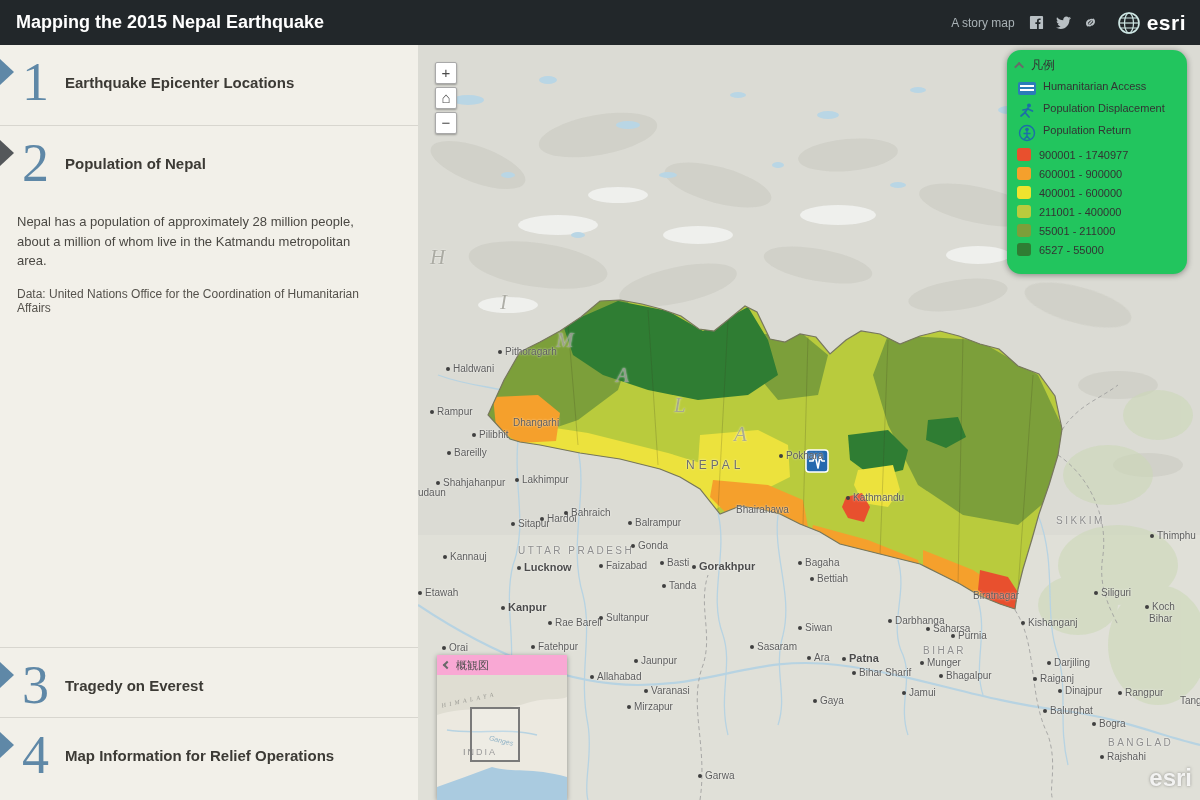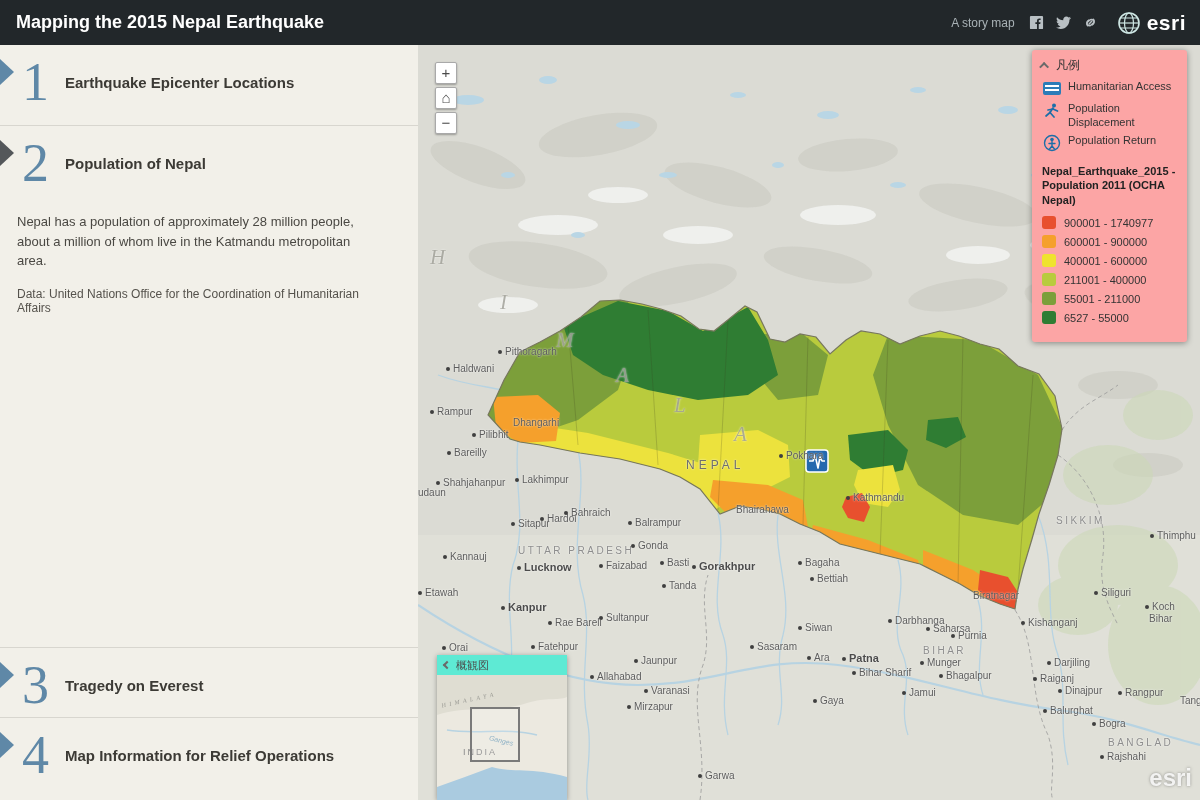--- a/index.html
+++ b/index.html
@@ -53,37 +53,37 @@
   .mlabel.mtn { font-family:"Liberation Serif", serif; font-style:italic; font-size:21px;
                 color:#a3a39b; letter-spacing:2px; opacity:.85; }
 
   
   .zoomctl { position:absolute; left:17px; top:17px; display:flex; flex-direction:column; gap:3px; z-index:10; }
   .zbtn { width:22px; height:22px; background:#fff; border:1px solid #a9a9a9; border-radius:2px;
           color:#4a4a4a; font-size:15px; line-height:20px; text-align:center; cursor:pointer;
           box-shadow:0 1px 2px rgba(0,0,0,.3); }
 
   
-  .legend { position:absolute; top:5px; right:13px; width:155px; background:#fca5a5;
-            border-radius:3px; box-shadow:0 1px 6px rgba(0,0,0,.4); padding:7px 10px 12px 10px; z-index:10; }
+  .legend { position:absolute; top:5px; right:13px; width:180px; background:#22c55e;
+            border-radius:14px; box-shadow:0 1px 6px rgba(0,0,0,.4); padding:7px 10px 12px 10px; z-index:10; }
   .legend-head { display:flex; align-items:center; gap:7px; font-size:12px; color:#333; margin-bottom:6px; }
   .chev-up { width:7px; height:7px; border-left:2px solid #6a6a6a; border-top:2px solid #6a6a6a;
              transform:rotate(45deg) translateY(2px); cursor:pointer; }
   .lg-point { display:flex; align-items:flex-start; gap:6px; margin:4px 0; }
   .lg-point svg { flex:0 0 auto; }
   .lg-point-label { font-size:11px; color:#333; line-height:1.25; }
   .layer-title { font-size:11px; font-weight:bold; color:#222; line-height:1.35; margin:12px 0 8px 0; }
   .lg-class { display:flex; align-items:center; gap:8px; margin:6px 0; }
   .swatch { width:14px; height:13px; border-radius:3px; flex:0 0 auto; }
   .lg-class-label { font-size:11px; color:#333; }
 
   
   .overview { position:absolute; left:19px; bottom:0; width:130px; height:145px; z-index:10;
               box-shadow:0 1px 5px rgba(0,0,0,.35); background:#fff; }
-  .ov-head { height:20px; background:#5eead4; display:flex; align-items:center; gap:6px;
+  .ov-head { height:20px; background:#f9a8d4; display:flex; align-items:center; gap:6px;
              padding:0 7px; font-size:11px; color:#4d4d4d; }
   .chev-left { width:6px; height:6px; border-left:2px solid #6a6a6a; border-bottom:2px solid #6a6a6a;
                transform:rotate(45deg); cursor:pointer; }
   .ov-body { position:relative; width:130px; height:125px; background:#ebe9e1; overflow:hidden; cursor:pointer; }
   .ov-extent { position:absolute; left:33px; top:32px; width:50px; height:55px;
                border:2px solid #7a7a7a; background:rgba(255,255,255,.15); cursor:move; }
   .ov-india { position:absolute; left:26px; top:72px; font-size:9px; letter-spacing:2px; color:#8a8a8a; }
   .ov-him { position:absolute; left:4px; top:22px; font-size:6px; letter-spacing:1px; color:#9a9a94;
             transform:rotate(-12deg); font-family:"Liberation Serif", serif; font-style:italic; }
   .ov-river { position:absolute; left:52px; top:62px; font-size:7px; color:#7ea7bd;
@@ -404,21 +404,20 @@
 
         <div class="lg-point">
           <svg width="20" height="18" viewBox="0 0 20 18">
             <circle cx="10" cy="9" r="7.5" fill="none" stroke="#1c6ea8" stroke-width="1.4"></circle>
             <circle cx="10" cy="5.5" r="1.8" fill="#1c6ea8"></circle>
             <path d="M10,7.5 L10,12 M10,12 L7.5,15 M10,12 L12.5,15 M7,9.5 L13,9.5" stroke="#1c6ea8" stroke-width="1.4" stroke-linecap="round" fill="none"></path>
           </svg>
           <span class="lg-point-label">Population Return</span>
         </div>
 
-        <div class="layer-title">Nepal_Earthquake_2015 - Population 2011 (OCHA Nepal)</div>
 
         <div class="lg-class">
           <span class="swatch" style="background: rgb(232, 80, 46);"></span>
           <span class="lg-class-label">900001 - 1740977</span>
         </div>
         <div class="lg-class">
           <span class="swatch" style="background: rgb(245, 160, 44);"></span>
           <span class="lg-class-label">600001 - 900000</span>
         </div>
         <div class="lg-class">

